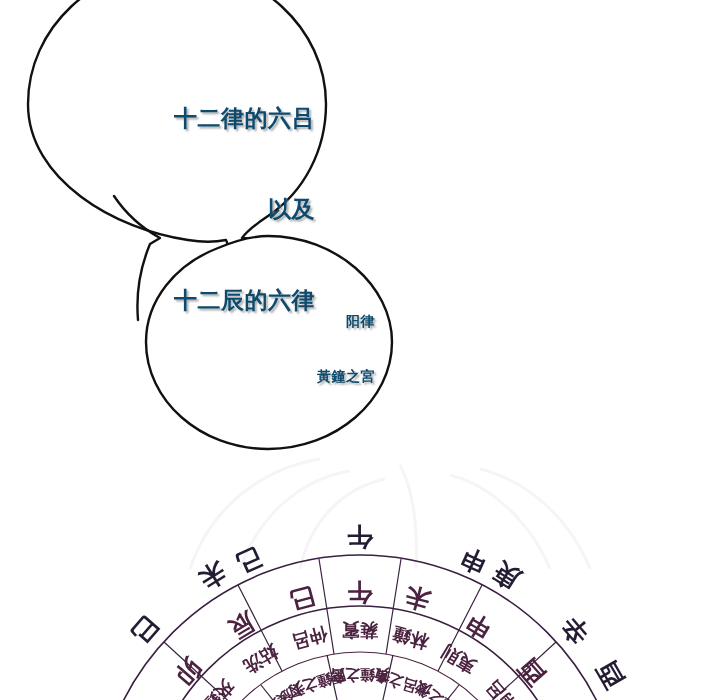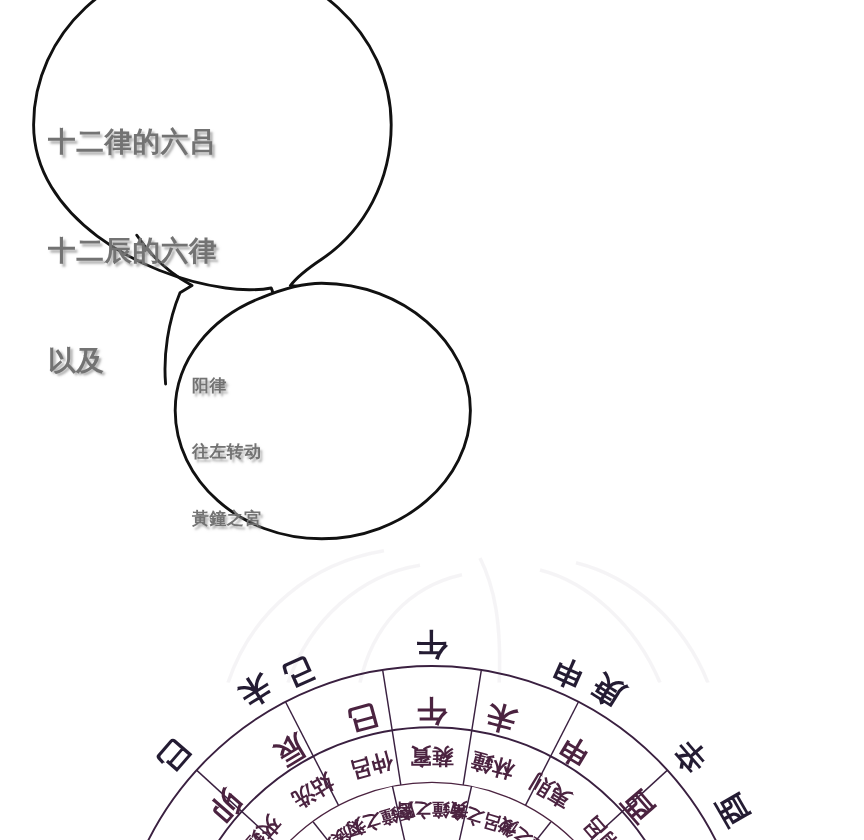--- a/index.html
+++ b/index.html
@@ -22,22 +22,22 @@
   .bubble-layer {
     position: absolute;
     left: 0; top: 0;
     width: 720px; height: 470px;
     pointer-events: none;
   }
   .bubble-layer svg { display: block; }
 
   .bubble-text {
     position: absolute;
-    text-align: left;
-    color: #737373;
+    text-align: right;
+    color: #0c4a6e;
     font-weight: bold;
     line-height: 1.32;
     letter-spacing: 0.5px;
     text-shadow: 2px 2px 2px rgba(150,150,150,0.75);
     white-space: pre;
   }
   #bubble1-text {
     left: 40px;
     top: 42px;
     width: 275px;
@@ -124,27 +124,26 @@
                C 336 236 392 286 392 342
                C 392 400 336 449 268 449
                C 200 449 146 400 146 342
                C 146 300 176 264 218 248
                C 230 243 248 236 268 236 Z" fill="#ffffff" stroke="#111111" stroke-width="2.4" stroke-linejoin="round" stroke-linecap="round"></path>
     </svg>
   </div>
 
   <div class="bubble-text" id="bubble1-text">
     <span class="bubble-line">十二律的六吕</span>
+    <span class="bubble-line">以及</span>
     <span class="bubble-line">十二辰的六律</span>
-    <span class="bubble-line">以及</span>
   </div>
 
   <div class="bubble-text" id="bubble2-text">
     <span class="bubble-line">阳律</span>
-    <span class="bubble-line">往左转动</span>
     <span class="bubble-line">黃鐘之宮</span>
   </div>
 
   <div class="chart-wrap">
 
     <svg class="chart-ghost" width="470" height="120" viewBox="0 0 470 120" xmlns="http://www.w3.org/2000/svg">
       <g fill="none" stroke="#3a2040" stroke-width="3">
         <path d="M 40 120 C 60 60 110 20 170 10"></path>
         <path d="M 90 120 C 108 68 150 30 200 22"></path>
         <path d="M 150 120 C 160 74 190 40 235 30"></path>

